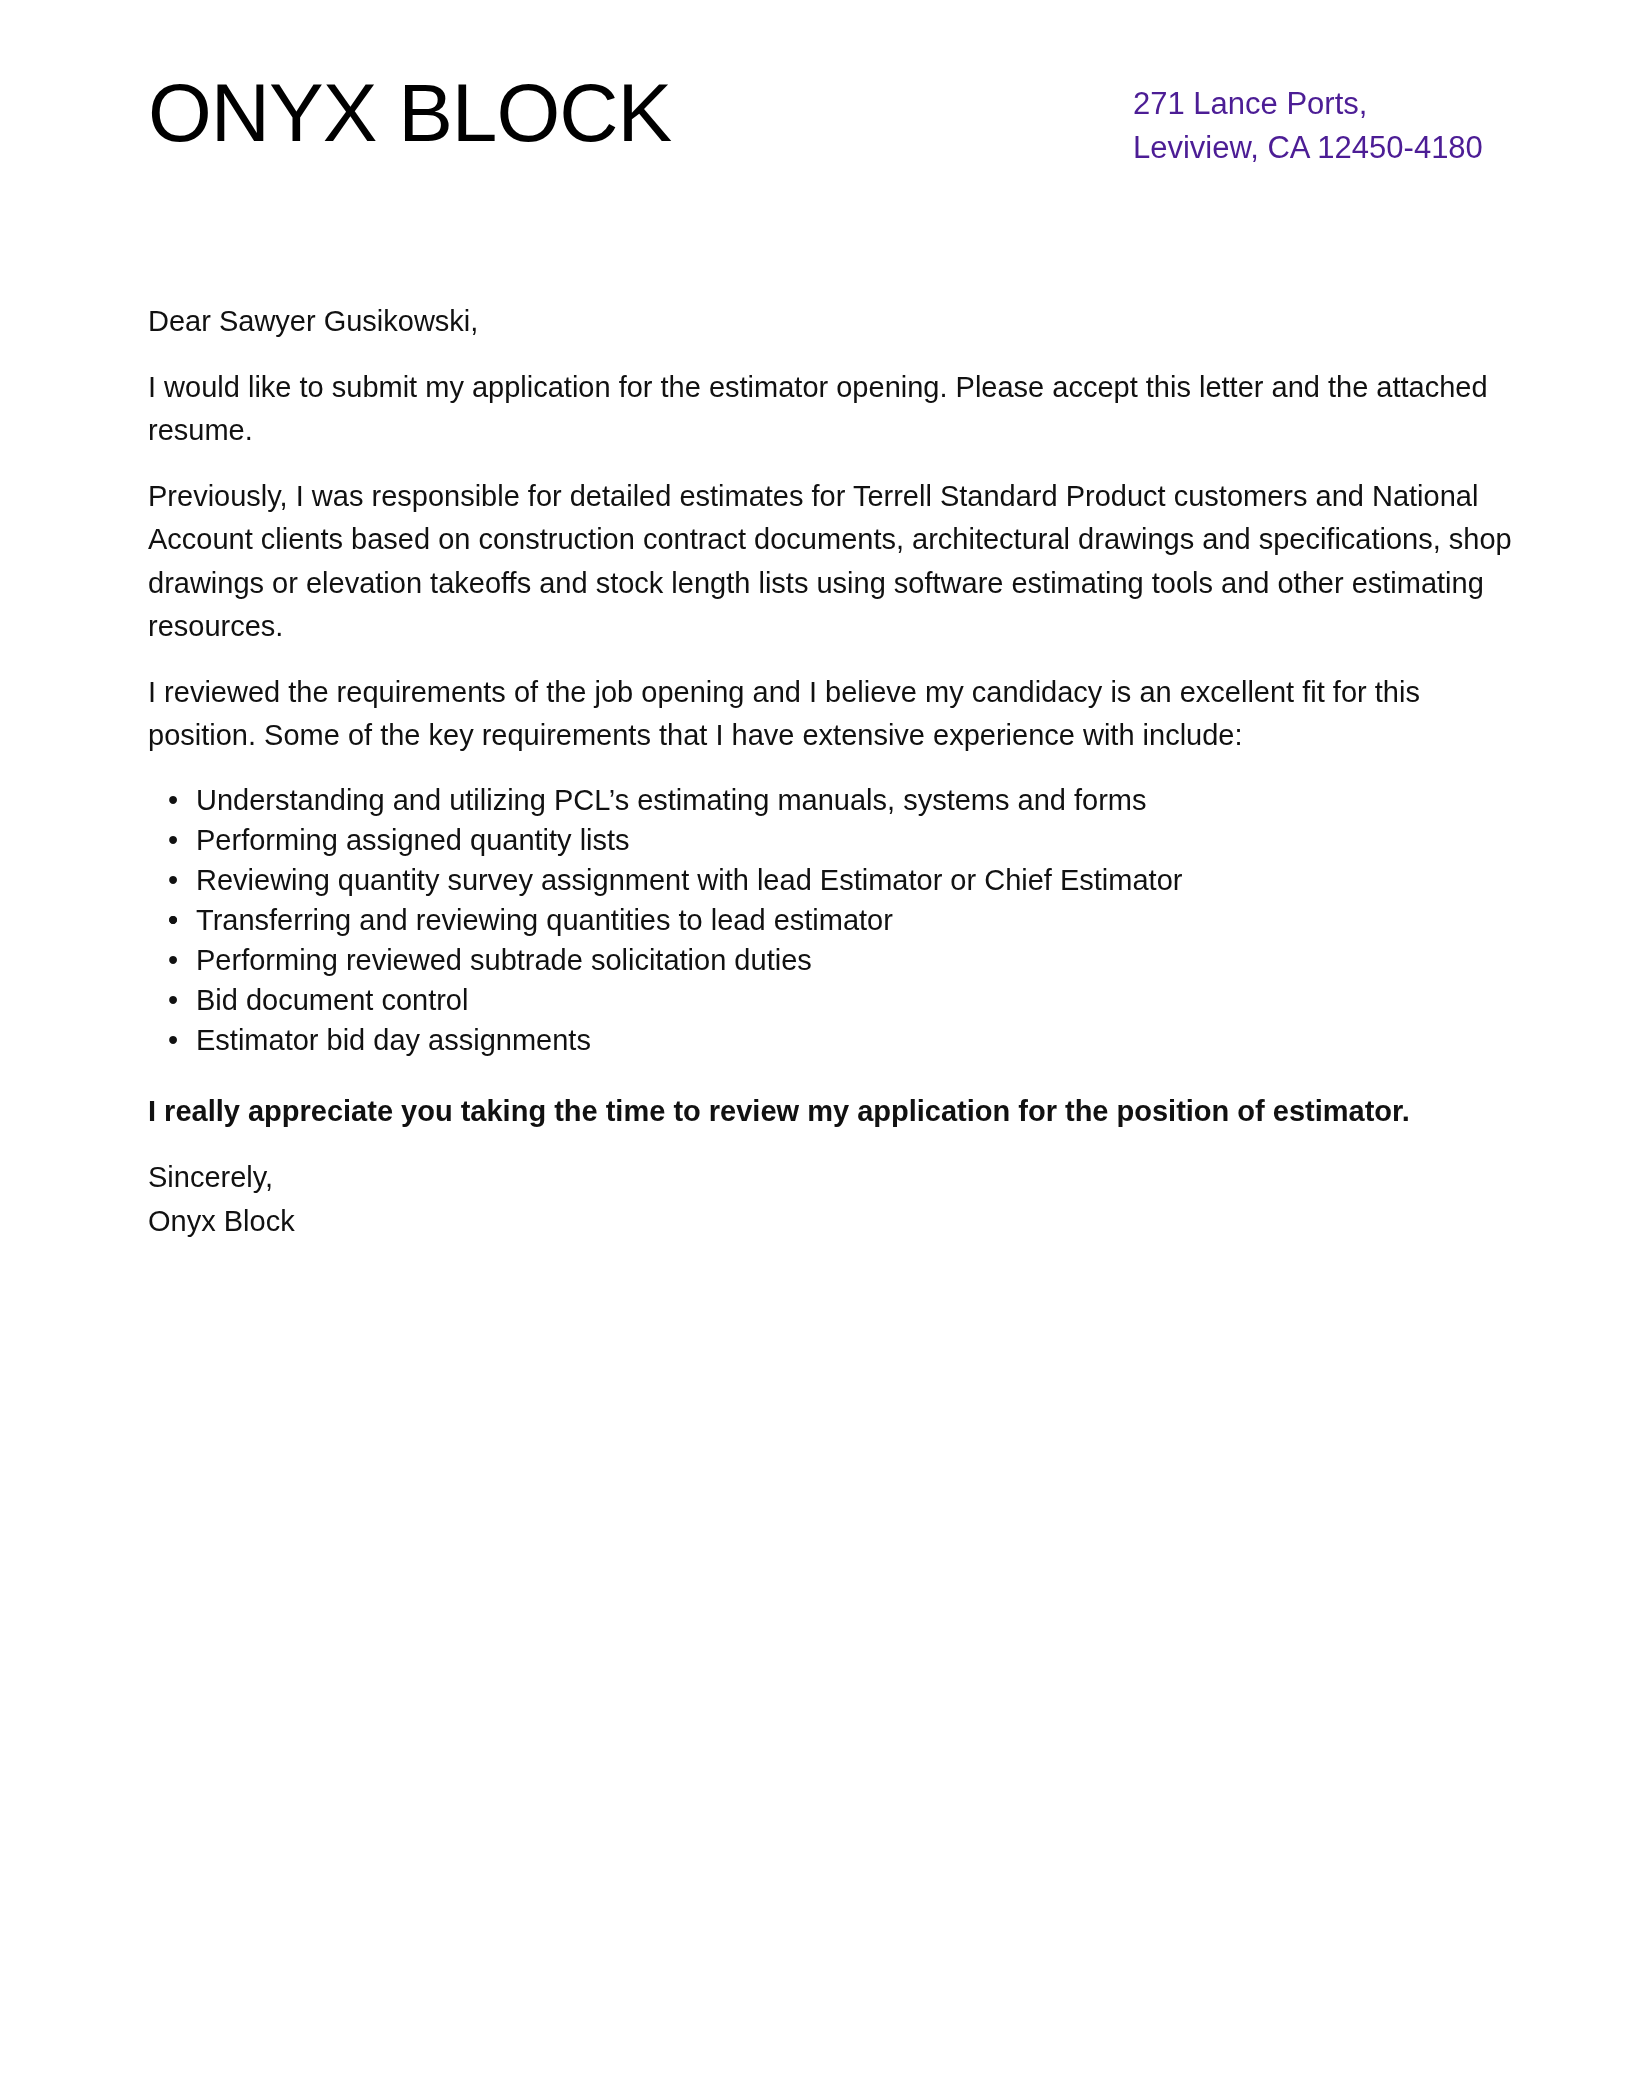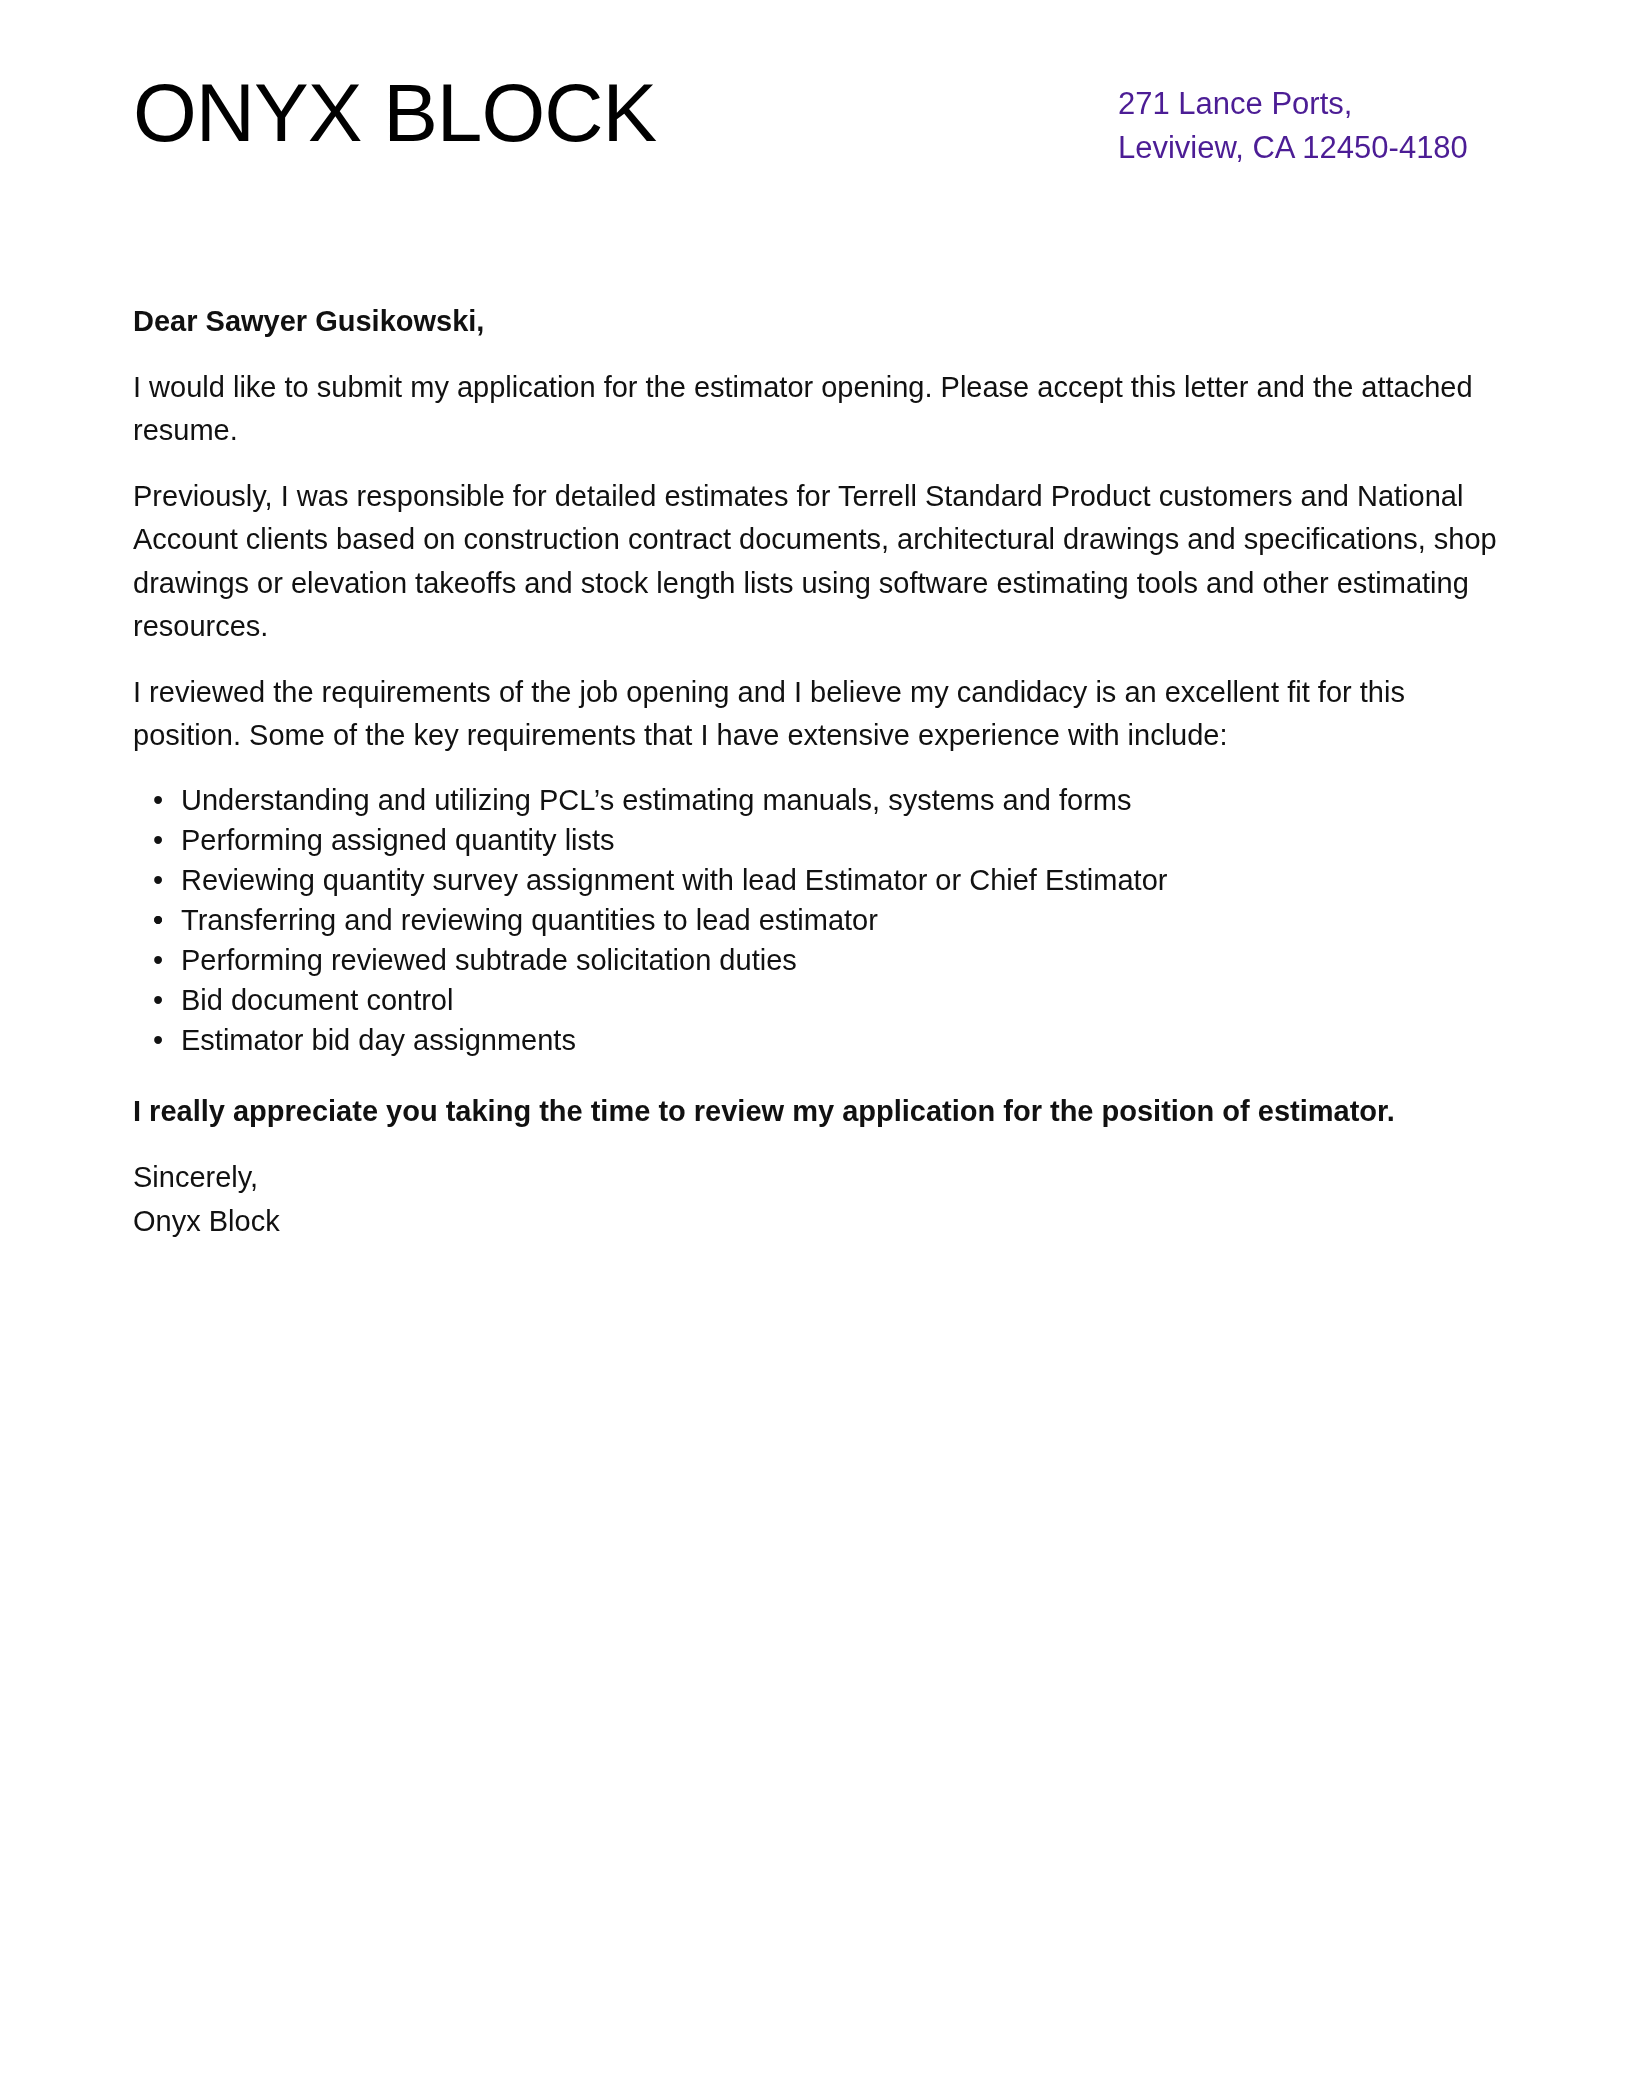--- a/index.html
+++ b/index.html
@@ -10,21 +10,21 @@
   body {
     width: 1632px;
     height: 2098px;
     position: relative;
     font-family: "Liberation Sans", sans-serif;
     color: #111111;
     overflow: hidden;
   }
   .page {
     position: absolute;
-    left: 0; top: 0;
+    left: 15px; top: 0;
     width: 1324px;
     height: 2098px;
   }
   .name {
     position: absolute;
     left: 133px;
     top: 72px;
     font-size: 82px;
     font-weight: 400;
     letter-spacing: -1px;
@@ -44,21 +44,21 @@
   .body {
     position: absolute;
     left: 133px;
     top: 300px;
     width: 1370px;
     font-size: 29px;
     line-height: 43.5px;
     color: #111111;
   }
   .salutation {
-    font-weight: 700;
+    font-weight: 400;
     margin: 0 0 22px 0;
   }
   .body p {
     margin: 0 0 22px 0;
   }
   .req-list {
     margin: 0 0 26px 0;
     padding: 0 0 0 48px;
     list-style: none;
   }

